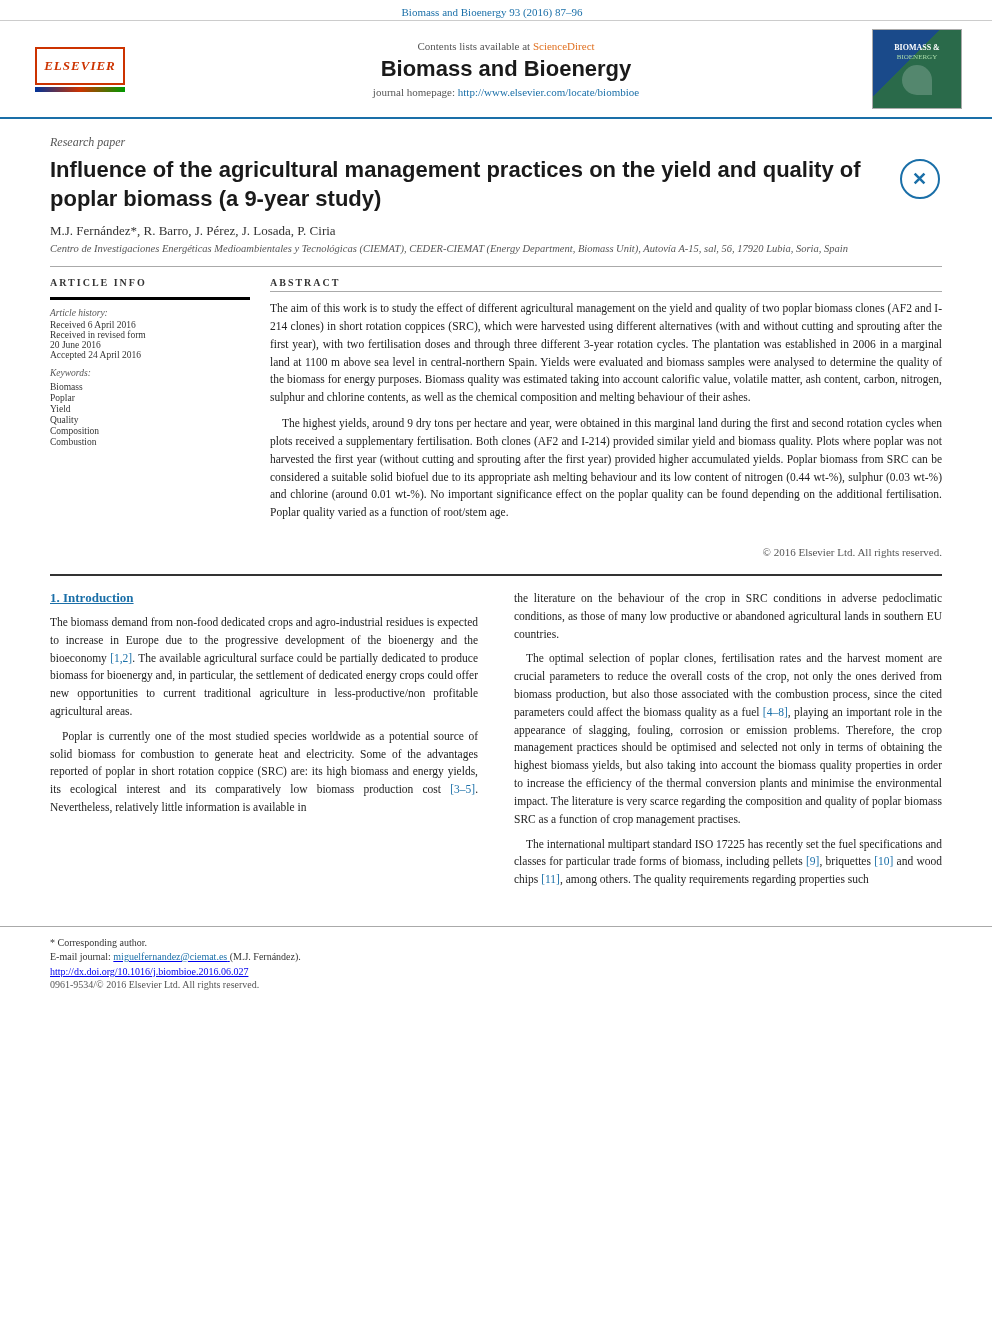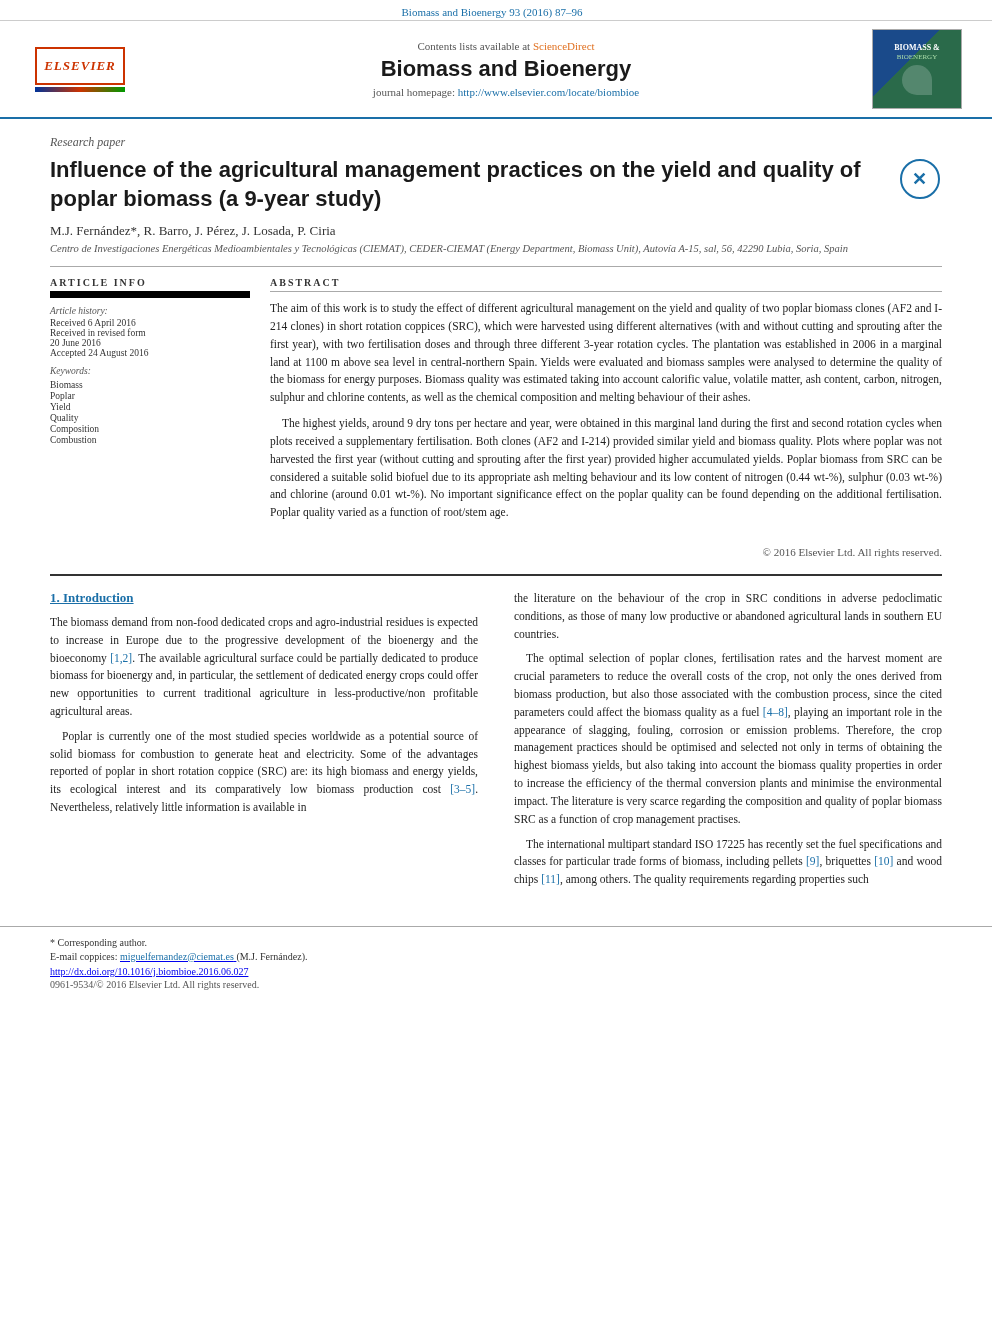--- a/index.html
+++ b/index.html
@@ -190,22 +190,22 @@
       width: 200px;
       flex-shrink: 0;
     }
     .article-info-title {
       font-size: 10px;
       font-weight: bold;
       letter-spacing: 2px;
       text-transform: uppercase;
       color: #333;
       margin-bottom: 8px;
-      border-bottom: 7px solid #000000;
-      padding-bottom: 3px;
+      border-bottom: 3px solid #000000;
+      padding-bottom: 9px;
     }
     .info-section {
       margin-bottom: 8px;
     }
     .info-label {
       font-size: 9.5px;
       font-style: italic;
       color: #555;
       margin-bottom: 2px;
     }
@@ -366,35 +366,35 @@
   <div class="research-paper-label">Research paper</div>
 
   <div class="paper-title-row">
     <div class="paper-title">Influence of the agricultural management practices on the yield and quality of poplar biomass (a 9-year study)</div>
     <div class="crossmark">
       <div class="crossmark-icon">✕</div>
     </div>
   </div>
 
   <div class="authors">M.J. Fernández*, R. Barro, J. Pérez, J. Losada, P. Ciria</div>
-  <div class="affiliation">Centro de Investigaciones Energéticas Medioambientales y Tecnológicas (CIEMAT), CEDER-CIEMAT (Energy Department, Biomass Unit), Autovía A-15, sal, 56, 42290 Lubia, Soria, Spain</div>
+  <div class="affiliation">Centro de Investigaciones Energéticas Medioambientales y Tecnológicas (CIEMAT), CEDER-CIEMAT (Energy Department, Biomass Unit), Autovía A-15, sal, 56, 17920 Lubia, Soria, Spain</div>
 
   <hr class="divider">
 
   <div class="two-col">
 
     <div class="article-info">
       <div class="article-info-title">ARTICLE INFO</div>
 
       <div class="info-section">
         <div class="info-label">Article history:</div>
         <div class="info-date">Received 6 April 2016</div>
         <div class="info-date">Received in revised form</div>
         <div class="info-date">20 June 2016</div>
-        <div class="info-date">Accepted 24 August 2016</div>
+        <div class="info-date">Accepted 24 April 2016</div>
       </div>
 
       <div class="info-section">
         <div class="keywords-title">Keywords:</div>
         <span class="keyword">Biomass</span>
         <span class="keyword">Poplar</span>
         <span class="keyword">Yield</span>
         <span class="keyword">Quality</span>
         <span class="keyword">Composition</span>
         <span class="keyword">Combustion</span>
@@ -431,21 +431,21 @@
       </div>
     </div>
   </div>
 </div>
 
 <div class="footer-area">
   <div class="footer-note">
     <span>* Corresponding author.</span>
   </div>
   <div class="footer-note">
-    <span>E-mail coppices:</span>
+    <span>E-mail journal:</span>
     <a href="#">
       <span class="footer-email">miguelfernandez@ciemat.es</span>
     </a>
     <span>(M.J. Fernández).</span>
   </div>
   <div class="footer-doi">
     <a href="#">http://dx.doi.org/10.1016/j.biombioe.2016.06.027</a>
   </div>
   <div class="footer-issn">0961-9534/© 2016 Elsevier Ltd. All rights reserved.</div>
 </div>

